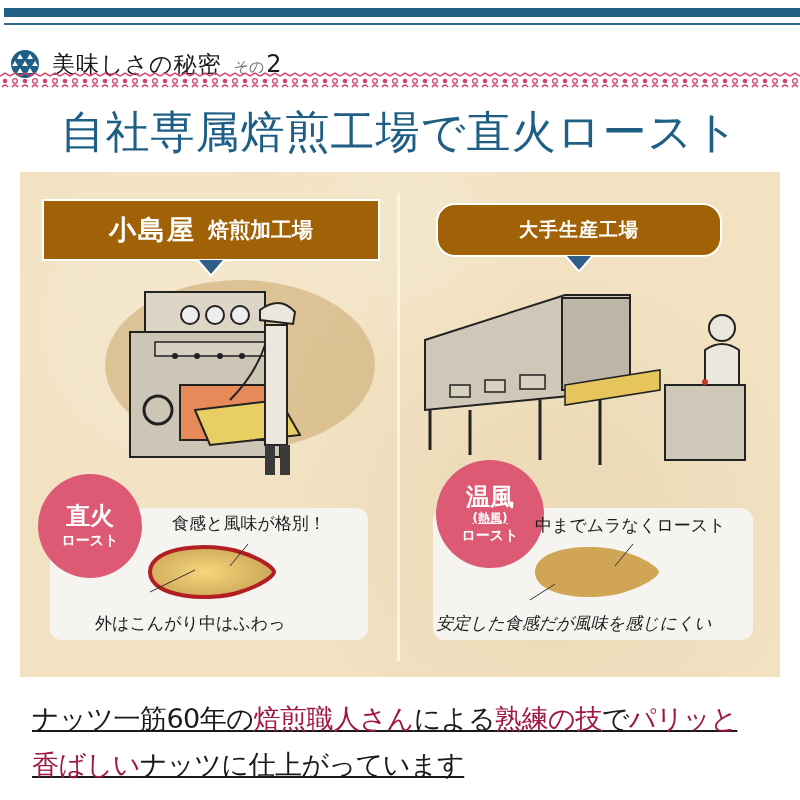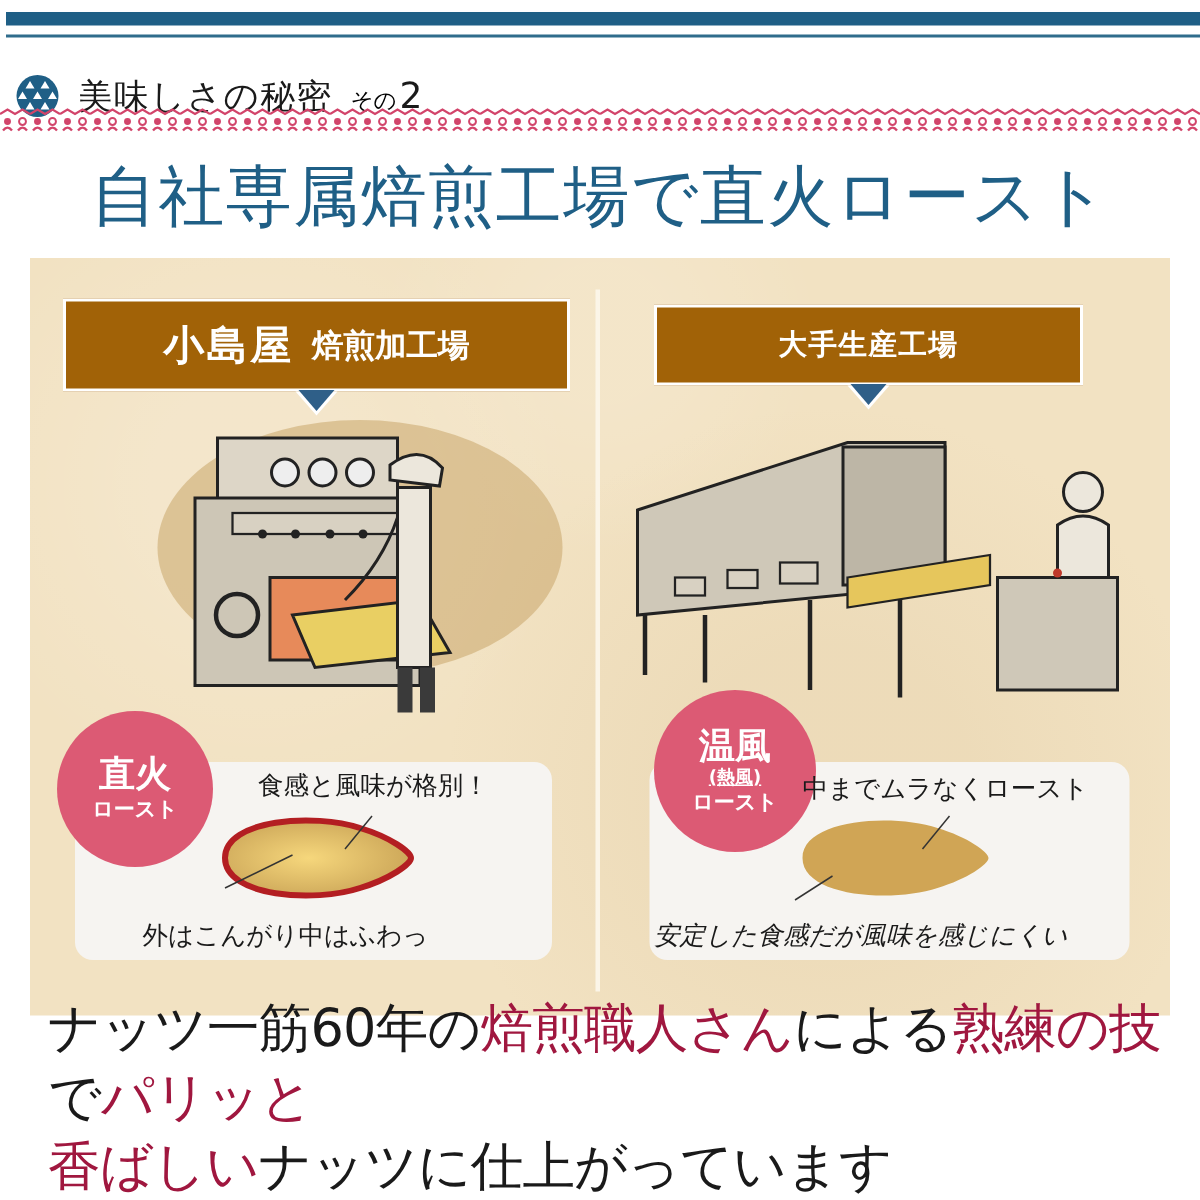--- a/index.html
+++ b/index.html
@@ -5,21 +5,21 @@
   * { box-sizing: border-box; margin: 0; padding: 0; }
   html, body { width: 800px; height: 800px; background: #ffffff; overflow: hidden; }
   body { position: relative; font-family: "DejaVu Sans", "Liberation Sans", sans-serif; }
 
   .top-bar { position: absolute; left: 4px; top: 8px; width: 796px; height: 9px; background: #1f5f86; }
   .top-bar-thin { position: absolute; left: 4px; top: 23px; width: 796px; height: 2px; background: #2f6c8c; }
 
   .header-row { position: absolute; left: 10px; top: 47px; height: 34px; display: flex; align-items: center; }
   .logo-icon { width: 30px; height: 30px; margin-right: 12px; }
   .header-title { font-size: 23px; color: #1a1a1a; letter-spacing: 1px; }
-  .header-sub { font-size: 15px; color: #000000; margin-left: 12px; margin-top: 6px; }
+  .header-sub { font-size: 15px; color: #737373; margin-left: 12px; margin-top: 6px; }
   .header-num { font-size: 24px; color: #1a1a1a; margin-left: 2px; }
 
   .pattern-band { position: absolute; left: 0; top: 72px; width: 800px; height: 16px; }
 
   .main-title { position: absolute; left: 0; top: 102px; width: 800px; text-align: center;
     font-size: 44px; color: #1f5f86; letter-spacing: 1px; line-height: 60px; }
 
   .panel { position: absolute; left: 20px; top: 172px; width: 760px; height: 505px;
     background: #f2e2c2;
     background-image:
@@ -28,21 +28,21 @@
       radial-gradient(circle at 50% 10%, rgba(255,255,255,0.12) 0 8%, transparent 25%); }
   .divider { position: absolute; left: 397px; top: 193px; width: 3px; height: 468px; background: #fbf5e8; }
 
   .tag { position: absolute; background: #a16207; border: 2px solid #ffffff; color: #fff;
     display: flex; align-items: center; justify-content: center; }
   .tag::after { content: ""; position: absolute; bottom: -15px; left: 50%; transform: translateX(-50%);
     border-left: 12px solid transparent; border-right: 12px solid transparent; border-top: 14px solid #2f5f88; }
   .tag::before { content: ""; position: absolute; bottom: -18px; left: 50%; transform: translateX(-50%);
     border-left: 14px solid transparent; border-right: 14px solid transparent; border-top: 16px solid #ffffff; }
   .tag-left { left: 42px; top: 199px; width: 338px; height: 62px; }
-  .tag-right { left: 436px; top: 203px; width: 286px; height: 54px; }
+  .tag-right { left: 436px; top: 203px; width: 286px; height: 54px; border-radius: 19px; }
   .tag-brand { font-size: 27px; font-weight: bold; letter-spacing: 2px; }
   .tag-sub { font-size: 21px; font-weight: bold; margin-left: 12px; }
   .tag-right-label { font-size: 19px; font-weight: bold; letter-spacing: 1px; }
 
   .illus { position: absolute; }
   .illus-left { left: 100px; top: 270px; width: 280px; height: 210px; }
   .illus-right { left: 420px; top: 290px; width: 340px; height: 190px; }
 
   .infobox { position: absolute; background: #f6f4f1; border-radius: 12px; }
   .infobox-left { left: 50px; top: 508px; width: 318px; height: 132px; }
@@ -59,22 +59,22 @@
   .caption { position: absolute; font-size: 17px; color: #1a1a1a; white-space: nowrap; }
   .cap-l1 { left: 172px; top: 512px; }
   .cap-l2 { left: 95px; top: 612px; }
   .cap-r1 { left: 535px; top: 514px; }
   .cap-r2 { left: 436px; top: 612px; font-style: italic; }
 
   .nut { position: absolute; }
   .nut-left { left: 140px; top: 540px; width: 140px; height: 64px; }
   .nut-right { left: 525px; top: 540px; width: 140px; height: 64px; }
 
-  .bottom-text { position: absolute; left: 32px; top: 663px; width: 760px;
-    font-size: 35px; color: #1a1a1a; line-height: 46px; letter-spacing: -0.5px; }
+  .bottom-text { position: absolute; left: 32px; top: 696px; width: 760px;
+    font-size: 27px; color: #1a1a1a; line-height: 46px; letter-spacing: -0.5px; text-decoration: underline; }
   .hl { color: #a0173f; }
 </style>
 </head>
 <body>
 
 <div class="top-bar"></div>
 <div class="top-bar-thin"></div>
 
 <div class="header-row">
   <svg class="logo-icon" viewBox="0 0 30 30">

